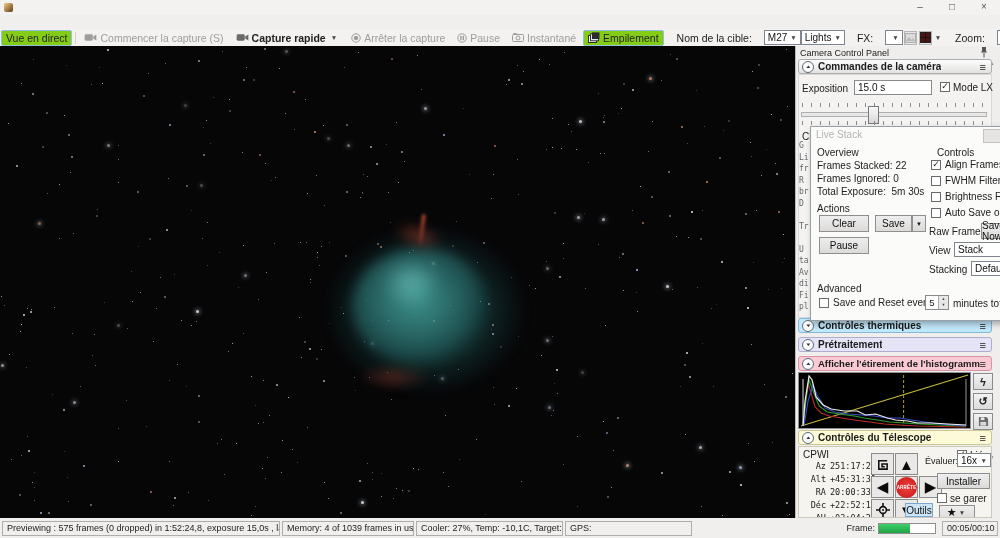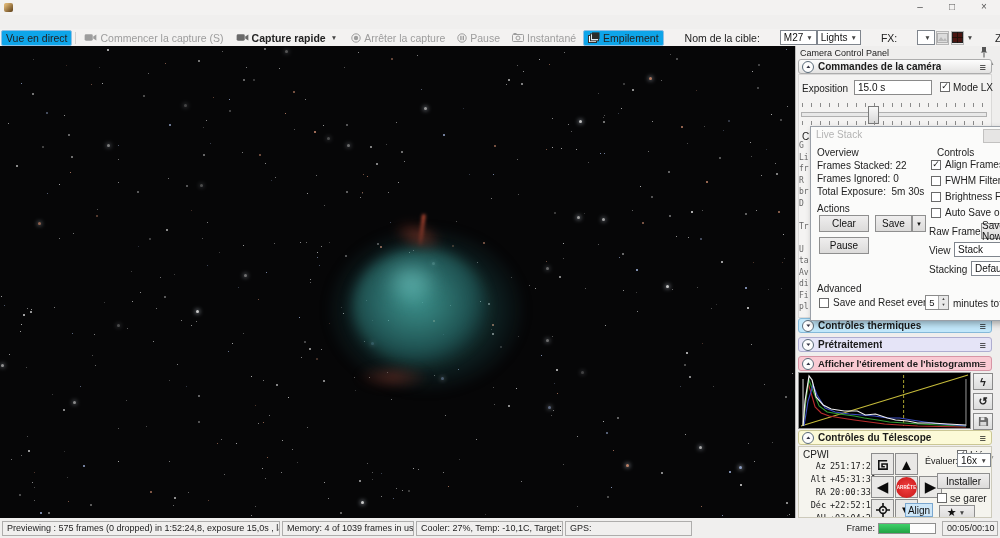--- a/index.html
+++ b/index.html
@@ -9,25 +9,25 @@
 .abs{position:absolute}
 
 .titlebar{position:absolute;left:0;top:0;width:100%;height:15px;background:#f3f2f1;display:flex;align-items:center;font-size:9px;color:#333;white-space:nowrap}
 .app-icon{width:9px;height:9px;margin:0 5px 0 4px;border-radius:2px;background:linear-gradient(135deg,#d8b070 20%,#6a4a20 90%);flex:none}
 .win-controls{margin-left:auto;display:flex;height:100%}
 .win-btn{width:32px;text-align:center;font-size:10px;color:#555;line-height:14px}
 .menubar{position:absolute;left:0;top:15px;width:100%;height:14px;background:#f8f7f6;display:flex;align-items:center;font-size:10.5px;color:#222}
 .menu-item{padding:0 9px}
 .toolbar{position:absolute;left:0;top:29px;width:100%;height:17px;background:#f3f2f1;border-bottom:1px solid #2a2a2a;display:flex;align-items:center;font-size:10.5px;white-space:nowrap;overflow:hidden}
 .tb{display:flex;align-items:center;gap:3px;padding:1px 4px;margin:0 1px;border:1px solid transparent;border-radius:2px;color:#222}
-.tb.sel{background:#0ea5e9;border-color:#8fc0e4}
+.tb.sel{background:#84cc16;border-color:#8fc0e4}
 .tb.dis{color:#9d9d9d}
 .tb svg{flex:none}
 .sep{width:1px;height:12px;background:#d3d2d1;margin:0 2px;flex:none}
-.tlabel{padding:0 20px;color:#222}
+.tlabel{padding:0 12px;color:#222}
 .combo{background:#fff;border:1px solid #7f858d;height:15px;display:flex;align-items:center;font-size:10px;padding-left:3px;box-sizing:border-box;color:#111}
 .combo .arr{margin-left:auto;font-size:6.5px;color:#444;padding:0 3px}
 .combo.dis{background:#efefef;color:#999}
 .minibtn{width:15px;height:14px;border:1px solid #b5b5b5;background:#e9e8e7;display:flex;align-items:center;justify-content:center;margin:0 1px;box-sizing:border-box}
 .dd{font-size:6.5px;color:#444;padding:0 2px}
 
 .cb{width:10px;height:10px;background:#fff;border:1px solid #6a6a6a;display:inline-flex;align-items:center;justify-content:center;box-sizing:border-box;flex:none}
 .cb i{font-style:normal;font-size:9px;line-height:9px;color:#222;margin-top:-1px}
 .btn{background:linear-gradient(#efeeee,#dcdbda);border:1px solid #8f8f8f;display:inline-flex;align-items:center;justify-content:center;font-size:10px;box-sizing:border-box;color:#111}
 
@@ -841,21 +841,21 @@
       <span class="dp" style="left:96px;top:52px">▼</span>
 
       <span class="abs" style="left:126px;top:9px;font-size:9px">Évaluer:</span>
       <span class="combo" style="position:absolute;left:158px;top:6px;width:34px;height:14px">
           <span>16x</span>
           <span class="arr">▼</span>
         </span>
       <span class="btn" style="position:absolute;left:138px;top:26px;width:53px;height:16px">Installer</span>
       <span class="cb" style="position:absolute;left:138px;top:46px"></span>
       <span class="abs" style="left:151px;top:46px">se garer</span>
-      <span class="btn" style="position:absolute;left:106px;top:56px;width:28px;height:14px;background:#cde6f7;border-color:#7aa7cf">Align</span>
+      <span class="btn" style="position:absolute;left:106px;top:56px;width:28px;height:14px;background:#cde6f7;border-color:#7aa7cf">Outils</span>
       <span class="btn" style="position:absolute;left:140px;top:58px;width:36px;height:15px;font-size:11px">
           <span>★</span>
           <span class="dd">▼</span>
         </span>
     </div>
   </div>
 
   <div class="statusbar">
     <span class="sfield" style="width:278px">Previewing : 575 frames (0 dropped) in 1:52:24,8, exposure 15,0s , last frame 15,0s</span>
     <span class="sfield" style="width:132px">Memory: 4 of 1039 frames in use.</span>

